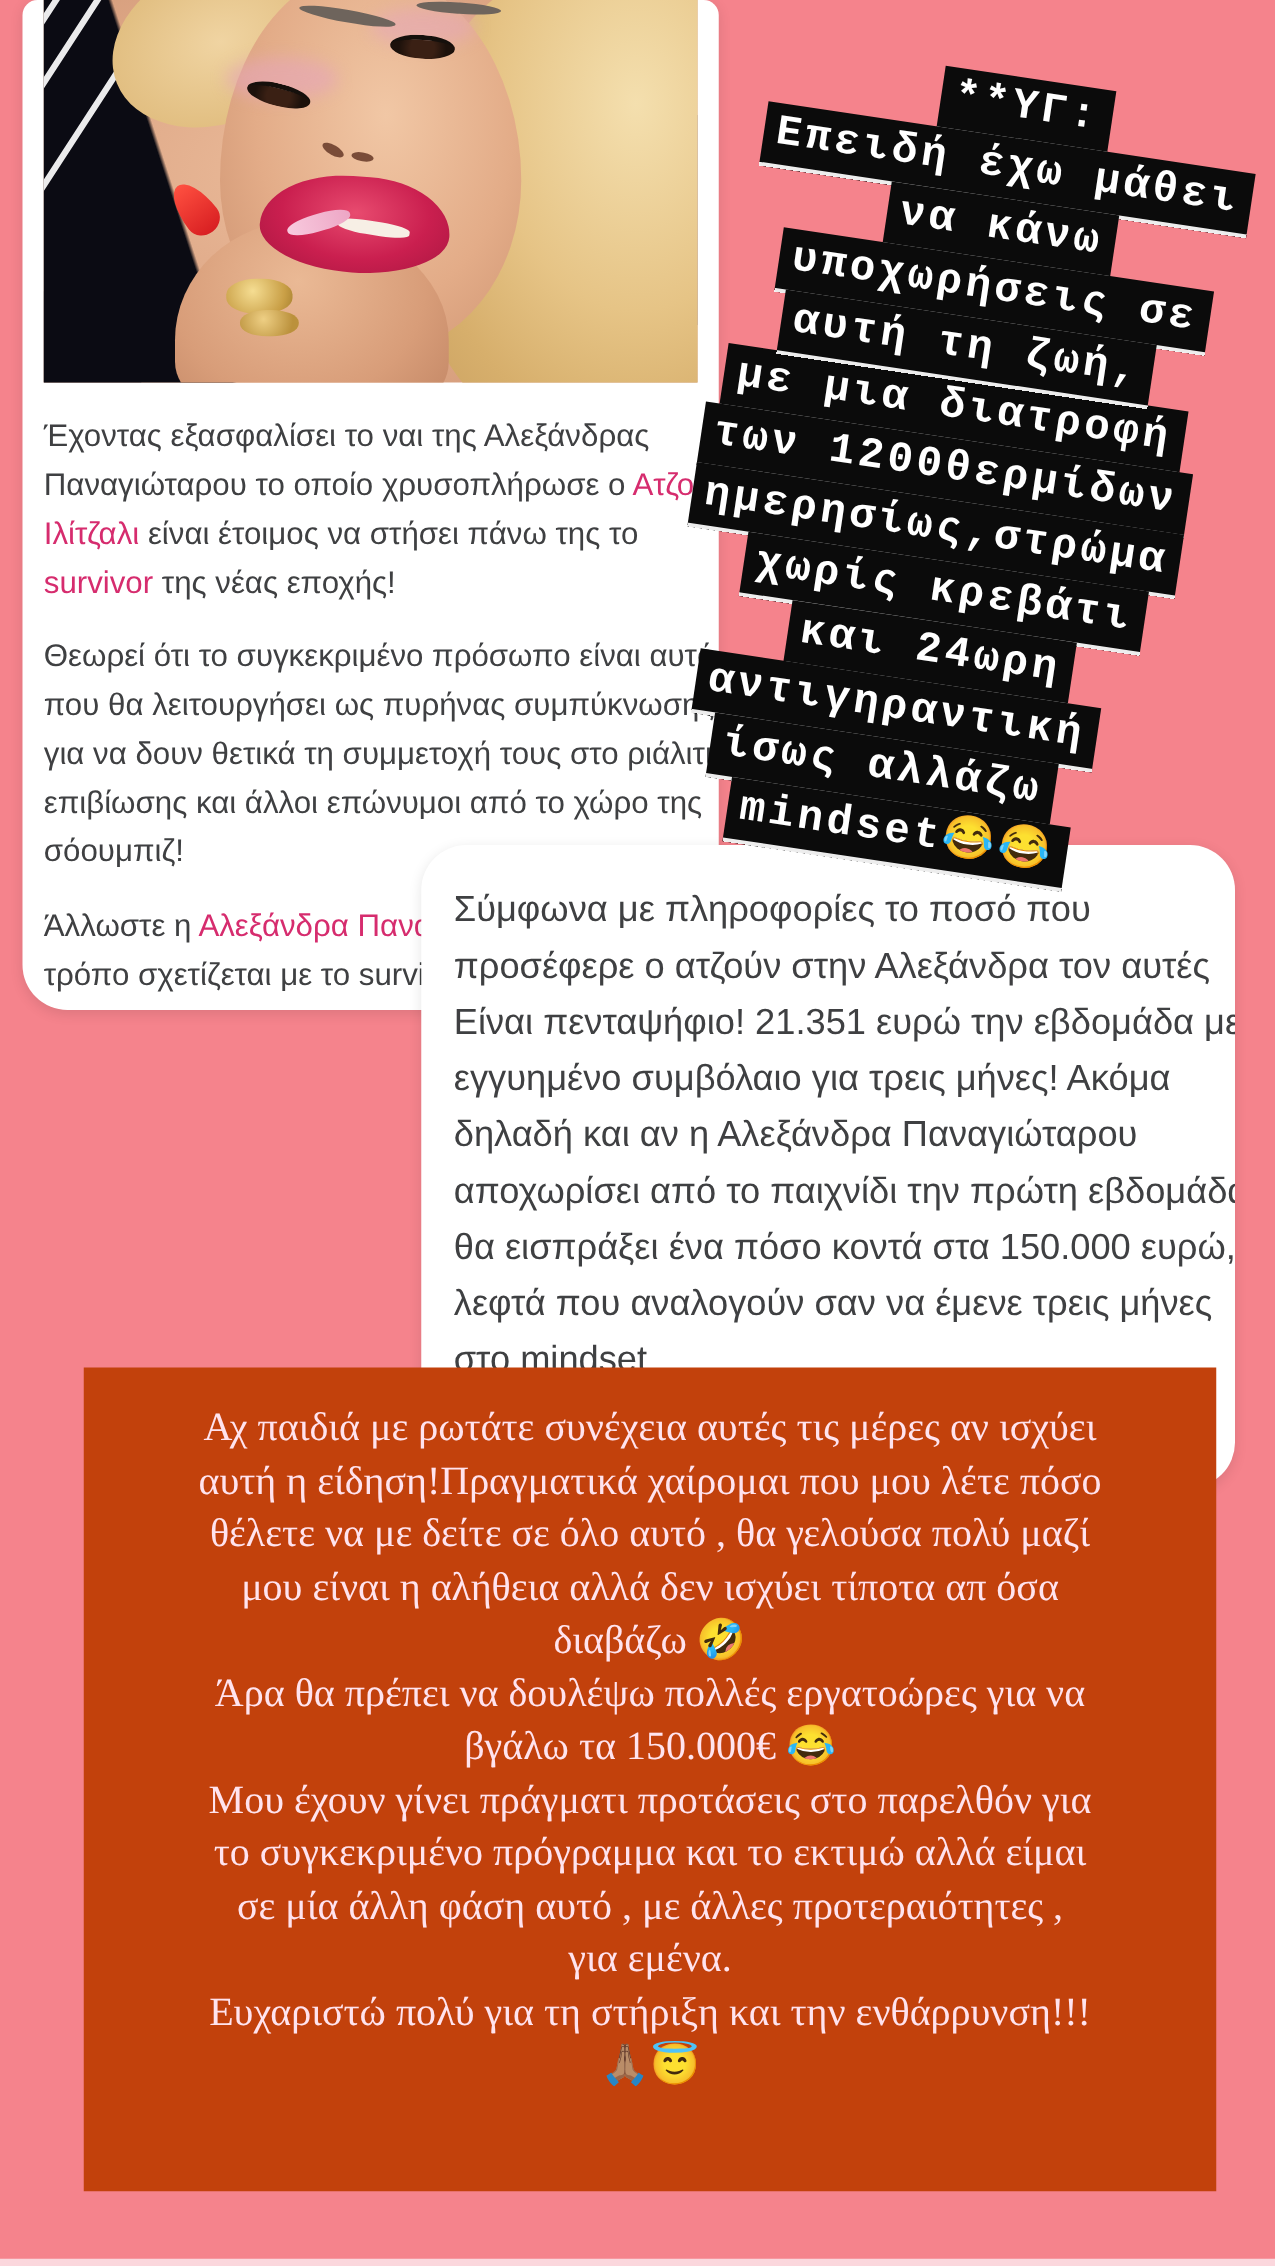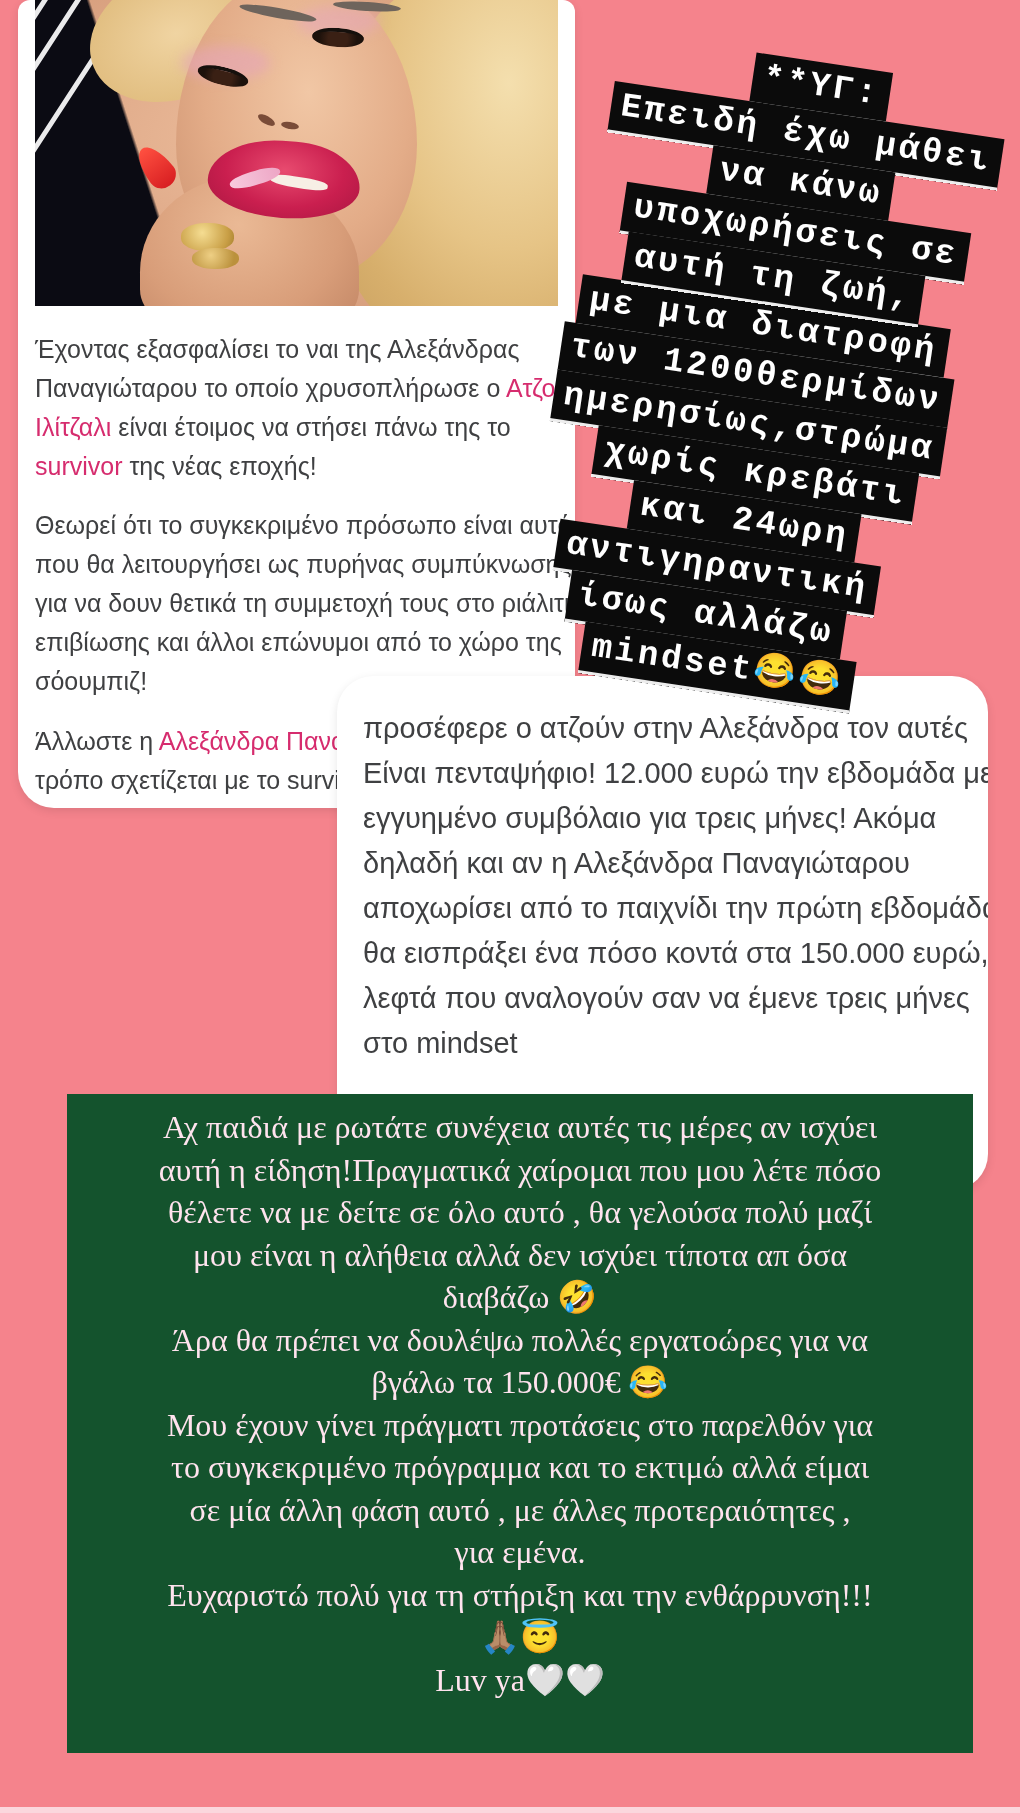--- a/index.html
+++ b/index.html
@@ -97,24 +97,24 @@
   }
   .info{
     position:absolute;left:26px;top:30px;width:610px;
     font-size:29px;line-height:45px;color:#3F4042;
   }
   .info .ln{white-space:nowrap;}
 
   
   .reply{
     position:absolute;left:67px;top:1094px;width:906px;height:659px;
-    background:#14532d;z-index:4;text-align:center;
+    background:#c2410c;z-index:4;text-align:center;
     font-family:"Liberation Serif","DejaVu Serif",serif;
     font-size:32px;line-height:42.5px;color:#FFE3EE;
-    padding-top:12px;box-sizing:border-box;
+    padding-top:26px;box-sizing:border-box;
   }
   .reply .ln{white-space:nowrap;}
 
   .bottom-strip{position:absolute;left:0;top:1807px;width:1020px;height:6px;background:#FBD7DD;z-index:5;}
 </style>
 </head>
 <body>
 
 <div class="card-left">
   <div class="photo">
@@ -153,22 +153,23 @@
     <div class="ln"><span>για να δουν θετικά τη συμμετοχή τους στο ριάλιτι</span></div>
     <div class="ln"><span>επιβίωσης και άλλοι επώνυμοι από το χώρο της</span></div>
     <div class="ln"><span>σόουμπιζ!</span></div>
     <div class="ln"><span>Άλλωστε η </span><span class="lnk">Αλεξάνδρα Παναγ</span></div>
     <div class="ln"><span>τρόπο σχετίζεται με το survi</span></div>
   </div>
 </div>
 
 <div class="card-right">
   <div class="info">
+    <div class="ln">Σύμφωνα με πληροφορίες το ποσό που</div>
     <div class="ln">προσέφερε ο ατζούν στην Αλεξάνδρα τον αυτές</div>
-    <div class="ln">Είναι πενταψήφιο! 12.000 ευρώ την εβδομάδα με</div>
+    <div class="ln">Είναι πενταψήφιο! 21.351 ευρώ την εβδομάδα με</div>
     <div class="ln">εγγυημένο συμβόλαιο για τρεις μήνες! Ακόμα</div>
     <div class="ln">δηλαδή και αν η Αλεξάνδρα Παναγιώταρου</div>
     <div class="ln">αποχωρίσει από το παιχνίδι την πρώτη εβδομάδα</div>
     <div class="ln">θα εισπράξει ένα πόσο κοντά στα 150.000 ευρώ,</div>
     <div class="ln">λεφτά που αναλογούν σαν να έμενε τρεις μήνες</div>
     <div class="ln">στο mindset</div>
   </div>
 </div>
 
 <div class="sticker">
@@ -220,16 +221,15 @@
   <div class="ln">μου είναι η αλήθεια αλλά δεν ισχύει τίποτα απ όσα</div>
   <div class="ln">διαβάζω 🤣</div>
   <div class="ln">Άρα θα πρέπει να δουλέψω πολλές εργατοώρες για να</div>
   <div class="ln">βγάλω τα 150.000€ 😂</div>
   <div class="ln">Μου έχουν γίνει πράγματι προτάσεις στο παρελθόν για</div>
   <div class="ln">το συγκεκριμένο πρόγραμμα και το εκτιμώ αλλά είμαι</div>
   <div class="ln">σε μία άλλη φάση αυτό , με άλλες προτεραιότητες ,</div>
   <div class="ln">για εμένα.</div>
   <div class="ln">Ευχαριστώ πολύ για τη στήριξη και την ενθάρρυνση!!!</div>
   <div class="ln">🙏🏽😇</div>
-  <div class="ln">Luv ya🤍🤍</div>
 </div>
 
 <div class="bottom-strip"></div>
 
 </body></html>

